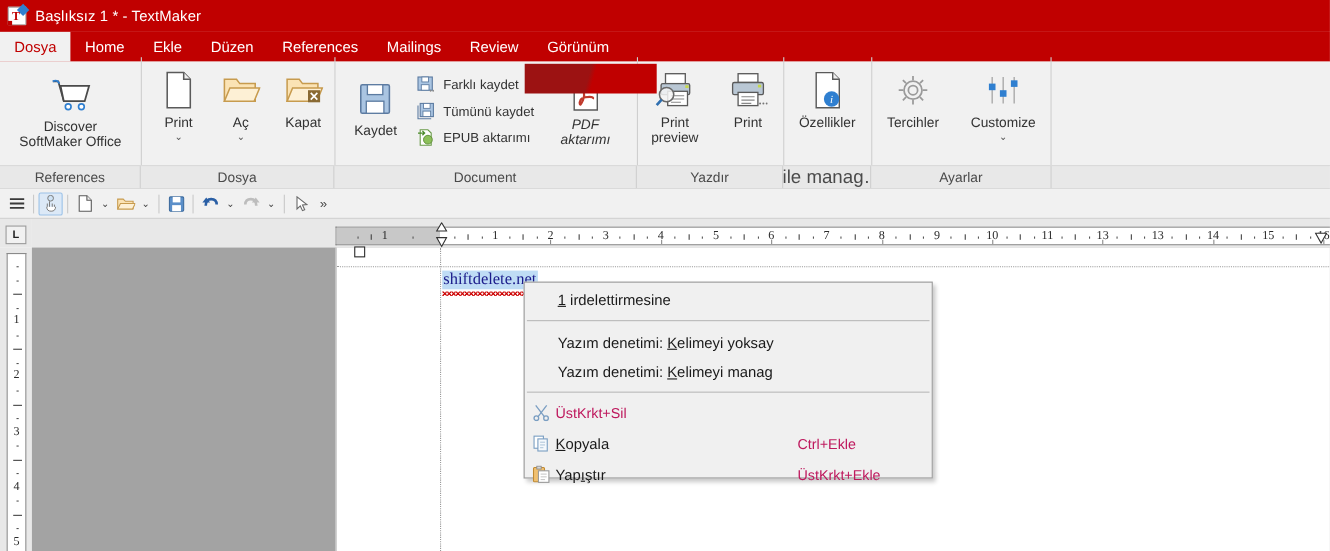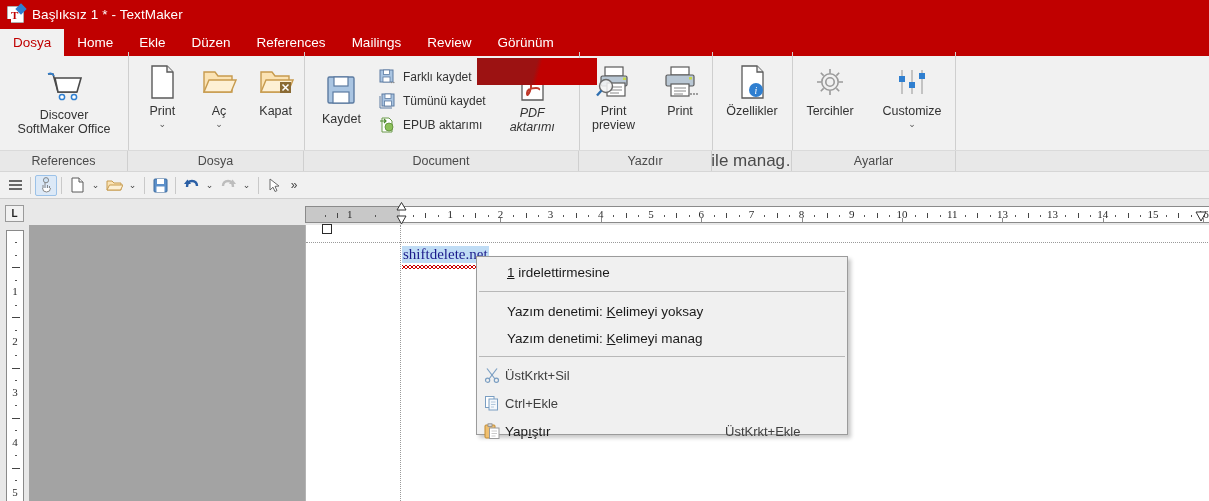--- a/index.html
+++ b/index.html
@@ -198,21 +198,21 @@
     box-shadow:3px 3px 4px rgba(0,0,0,0.22);
     z-index:40; font-size:13.5px; color:#1a1a1a;
   }
   .mi {
     height:28px; display:flex; align-items:center; position:relative; cursor:default;
     padding-left:28px; padding-right:12px;
   }
   .mi .mi-ico { position:absolute; left:6px; width:18px; height:18px; top:5px;
     display:flex; align-items:center; justify-content:center; }
   .mi .mi-label { flex:1 1 auto; white-space:nowrap; }
-  .mi .mi-accel { font-size:13px; color:#404040; white-space:nowrap; min-width:110px; }
+  .mi .mi-accel { font-size:13px; color:#be185d; white-space:nowrap; min-width:110px; }
   .mi u { text-decoration:underline; }
   .msep { height:1px; background:#b8b8b8; margin:4px 2px 4px 2px; }
   #mi-suggest { padding-left:30px; height:30px; }
   #mi-ignore, #mi-add { padding-left:30px; height:27px; }
   .grp-blk { padding-top:2px; }
 
   
   svg { display:block; }
 </style>
 </head>
@@ -687,20 +687,23 @@
     </div>
 
     <div class="mi">
       <span class="mi-ico">
         <svg width="16" height="16" viewBox="0 0 16 16">
           <rect x="1.5" y="1.5" width="8.5" height="11" fill="#ffffff" stroke="#7a9ec2" stroke-width="1"></rect>
           <rect x="5" y="4" width="8.5" height="11" fill="#f4f8fc" stroke="#7a9ec2" stroke-width="1"></rect>
           <path d="M7 7 H11.5 M7 9.5 H11.5 M7 12 H10" stroke="#aac2d8" stroke-width="0.9"></path>
         </svg>
       </span>
+      <span class="mi-label">
+        <span></span><u>K</u><span>opyala</span>
+      </span>
       <span class="mi-accel">Ctrl+Ekle</span>
     </div>
 
     <div class="mi">
       <span class="mi-ico">
         <svg width="16" height="16" viewBox="0 0 16 16">
           <rect x="1" y="2" width="10" height="13" rx="1" fill="#f0c070" stroke="#c08a32" stroke-width="1"></rect>
           <rect x="4" y="0.8" width="4" height="2.6" fill="#d8d8d8" stroke="#8a8a8a" stroke-width="0.8"></rect>
           <rect x="5.5" y="5" width="9.5" height="10.5" fill="#ffffff" stroke="#9a9a9a" stroke-width="1"></rect>
           <path d="M7.5 8 H13 M7.5 10.5 H13 M7.5 13 H11.5" stroke="#c4c4c4" stroke-width="0.9"></path>

